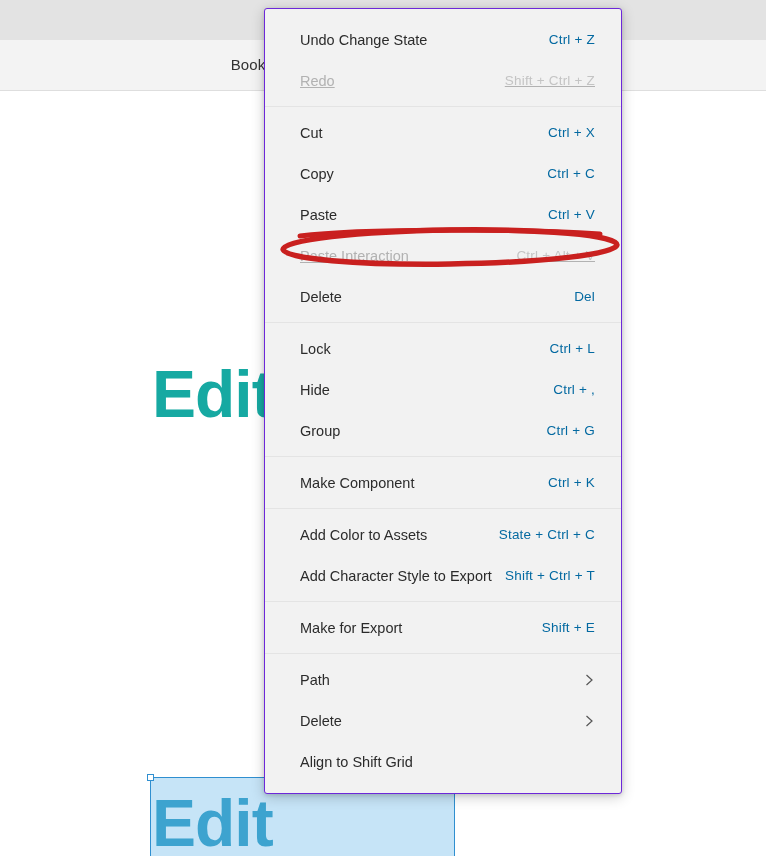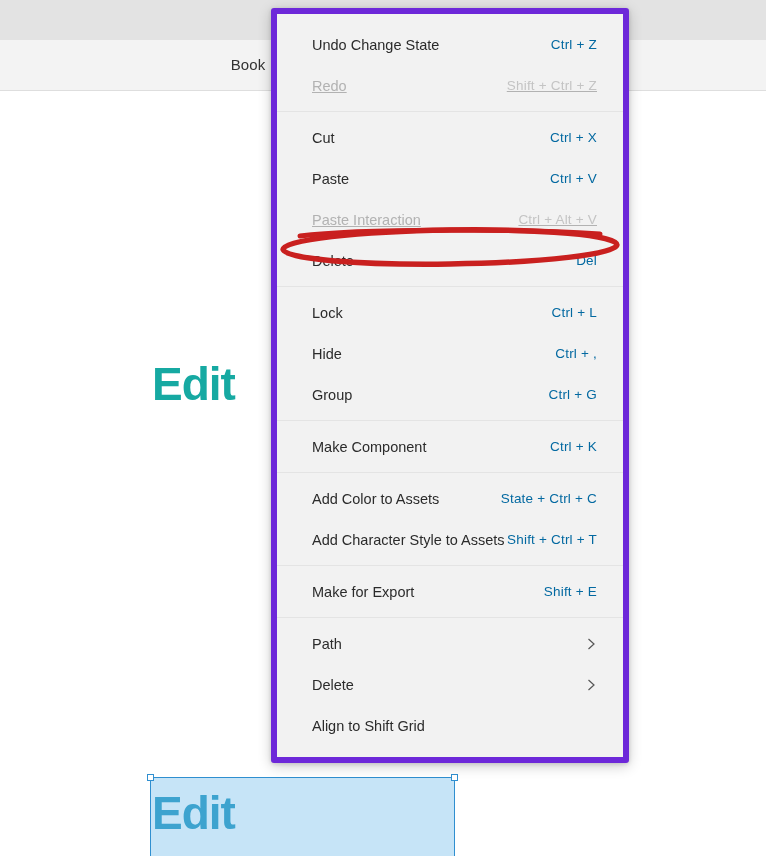--- a/index.html
+++ b/index.html
@@ -50,21 +50,21 @@
 
   
   #canvas-area {
     position: absolute;
     left: 0; top: 91px;
     width: 766px; height: 765px;
     background: #ffffff;
   }
   .artboard-text {
     position: absolute;
-    font-size: 46px;
+    font-size: 66px;
     font-weight: bold;
     letter-spacing: -1px;
     line-height: 1;
     white-space: nowrap;
   }
   #artboard-text-primary {
     left: 152px;
     top: 270px;
     color: #16a9a2;
   }
@@ -95,25 +95,25 @@
     background: #ffffff;
     border: 1px solid #2f8fd0;
     box-sizing: border-box;
   }
   .sh-tl { left: -3px;  top: -3px; }
   .sh-tr { left: 301px; top: -3px; }
 
   
   #context-menu {
     position: absolute;
-    left: 271px;
+    left: 264px;
     top: 8px;
     width: 358px;
     background: #f2f2f2;
-    border: 6px solid #6d28d9;
+    border: 1px solid #6d28d9;
     border-radius: 3px;
     box-shadow: 0 3px 14px rgba(0,0,0,.20), 0 1px 4px rgba(0,0,0,.14);
     padding: 10px 0 11px 0;
     box-sizing: border-box;
   }
   .menu-item {
     position: relative;
     height: 41px;
     display: flex;
     align-items: center;
@@ -190,20 +190,25 @@
       <span class="menu-item-spacer"></span>
       <span class="menu-item-shortcut">Shift + Ctrl + Z</span>
     </div>
     <div class="menu-separator"></div>
     <div class="menu-item">
       <span class="menu-item-label">Cut</span>
       <span class="menu-item-spacer"></span>
       <span class="menu-item-shortcut">Ctrl + X</span>
     </div>
     <div class="menu-item">
+      <span class="menu-item-label">Copy</span>
+      <span class="menu-item-spacer"></span>
+      <span class="menu-item-shortcut">Ctrl + C</span>
+    </div>
+    <div class="menu-item">
       <span class="menu-item-label">Paste</span>
       <span class="menu-item-spacer"></span>
       <span class="menu-item-shortcut">Ctrl + V</span>
     </div>
     <div class="menu-item disabled">
       <span class="menu-item-label">Paste Interaction</span>
       <span class="menu-item-spacer"></span>
       <span class="menu-item-shortcut">Ctrl + Alt + V</span>
     </div>
     <div class="menu-item">
@@ -233,21 +238,21 @@
       <span class="menu-item-spacer"></span>
       <span class="menu-item-shortcut">Ctrl + K</span>
     </div>
     <div class="menu-separator"></div>
     <div class="menu-item">
       <span class="menu-item-label">Add Color to Assets</span>
       <span class="menu-item-spacer"></span>
       <span class="menu-item-shortcut">State + Ctrl + C</span>
     </div>
     <div class="menu-item">
-      <span class="menu-item-label">Add Character Style to Assets</span>
+      <span class="menu-item-label">Add Character Style to Export</span>
       <span class="menu-item-spacer"></span>
       <span class="menu-item-shortcut">Shift + Ctrl + T</span>
     </div>
     <div class="menu-separator"></div>
     <div class="menu-item">
       <span class="menu-item-label">Make for Export</span>
       <span class="menu-item-spacer"></span>
       <span class="menu-item-shortcut">Shift + E</span>
     </div>
     <div class="menu-separator"></div>

